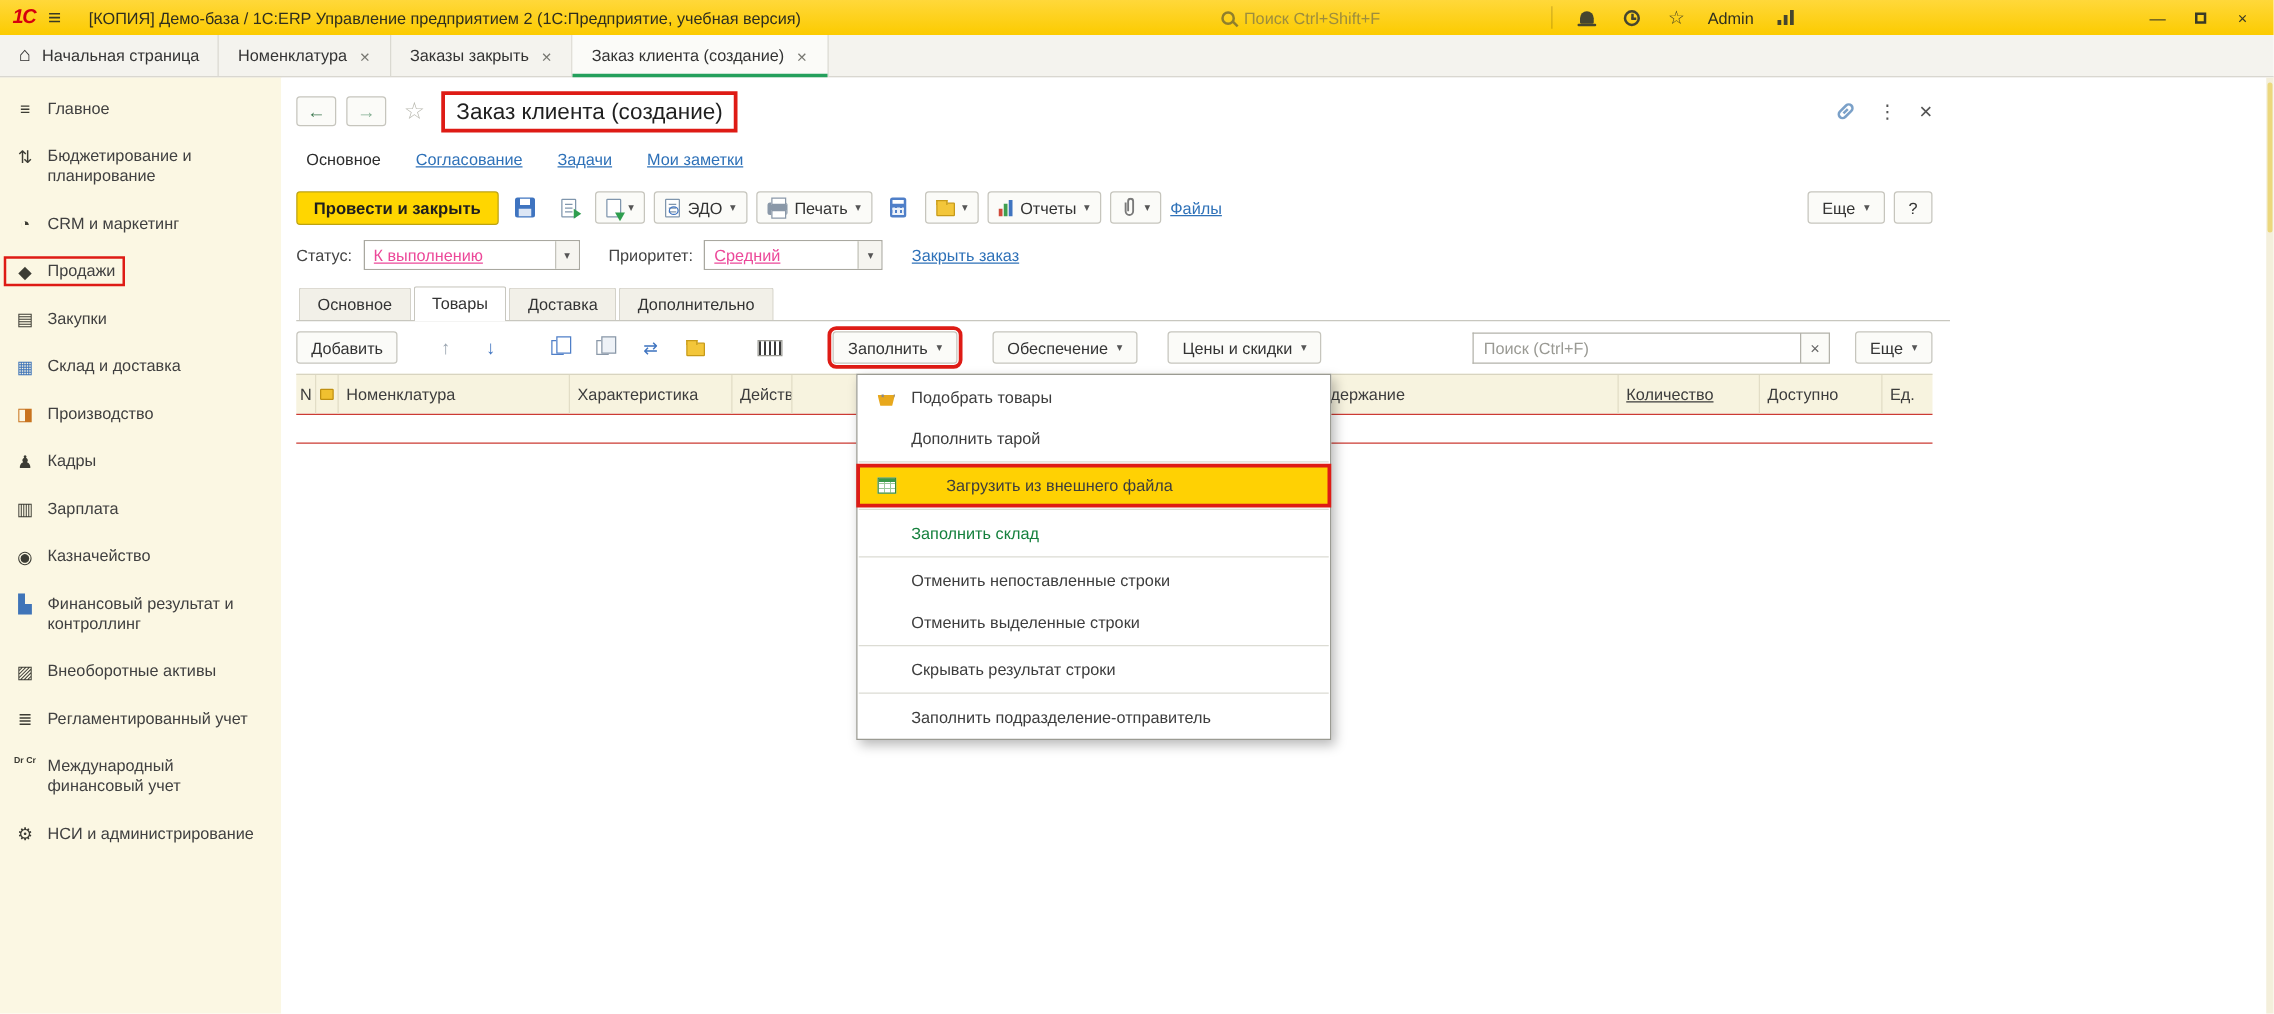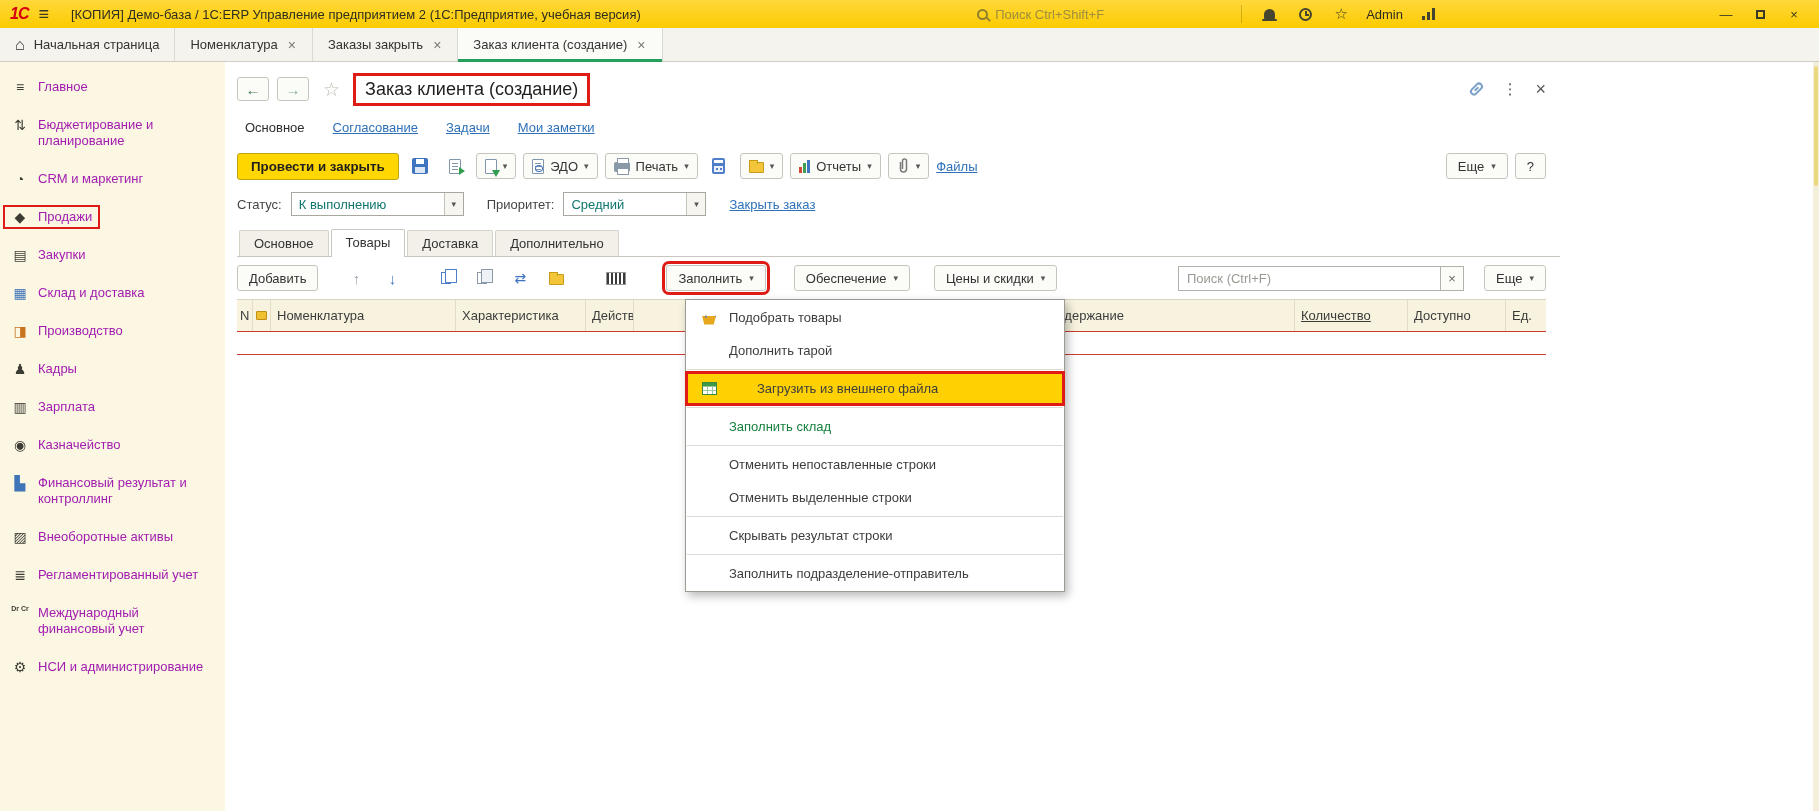--- a/index.html
+++ b/index.html
@@ -52,21 +52,21 @@
   .right-strip{position:absolute;top:62px;right:0;bottom:0;width:6px;background:#f4efdb;}
   .right-strip::after{content:"";position:absolute;top:4px;left:1px;right:1px;height:120px;background:#ecd87e;border-radius:3px;}
 
   
   .sb-item{display:flex;padding:10px 6px 10px 6px;}
   .sb-inner{display:flex;gap:9px;align-items:flex-start;padding:1px 5px;}
   .sb-ico{width:18px;min-width:18px;text-align:center;font-size:14px;color:#3c3c34;line-height:16px;}
   .sb-ico.c-blue{color:#3f74b8;}
   .sb-ico.c-orange{color:#c8731e;}
   .i-drcr{display:block;font-size:7px;line-height:7px;font-weight:bold;color:#3c3c34;width:18px;text-align:center;}
-  .sb-label{line-height:16px;color:#a21caf;max-width:168px;}
+  .sb-label{line-height:16px;color:#404040;max-width:168px;}
   .sb-item.ann .sb-inner{outline:2px solid #de1b15;outline-offset:1px;}
 
   
   .navrow{display:flex;align-items:center;gap:8px;margin-top:10px;height:34px;padding-right:14px;}
   .navbtn{width:32px;height:24px;border:1px solid #c6c5bd;border-radius:3px;background:#fbfbf8;display:flex;align-items:center;justify-content:center;font-size:15px;color:#3f7a52;}
   .navbtn.fwd{color:#86b094;}
   .fav-star{font-size:19px;color:#b9b9b0;margin:0 8px 0 6px;}
   .page-title{font-size:18px;color:#1f1f1f;padding:3px 9px;white-space:nowrap;}
   .page-title.ann{outline:3px solid #de1b15;}
   .navrow-right{margin-left:auto;display:flex;align-items:center;gap:18px;}
@@ -128,21 +128,21 @@
      repeating-linear-gradient(0deg, transparent 0 3px, #9ac89a 3px 4px);}
   .i-flag{width:11px;height:9px;background:#f0c030;border:1px solid #c09010;border-radius:1px;}
   .arrow-up{color:#9aa5b0;font-size:15px;}
   .arrow-down{color:#3f74c0;font-size:15px;}
   .i-swap{color:#3f74c0;font-size:14px;}
 
   
   .statusrow{display:flex;align-items:center;gap:9px;margin-top:10px;height:26px;}
   .lab{color:#444;white-space:nowrap;}
   .combo{display:flex;height:24px;border:1px solid #a9a8a0;background:#fff;align-items:stretch;}
-  .combo input{border:none;outline:none;padding:0 7px;font-size:13px;color:#0f766e;background:#fff;}
+  .combo input{border:none;outline:none;padding:0 7px;font-size:13px;color:#ec4899;background:#fff;text-decoration:underline;}
   .combo .dd{width:19px;display:flex;align-items:center;justify-content:center;border-left:1px solid #c4c3bb;color:#555;font-size:9px;background:#f6f5f0;}
   .gap14{margin-left:14px;}
 
   
   .subtabs{display:flex;margin-top:12px;border-bottom:1px solid #c8c7bf;padding-left:2px;gap:2px;height:28px;align-items:flex-end;}
   .subtab{padding:5px 14px;border:1px solid #d4d2c9;border-bottom:none;background:#f2f0e8;border-radius:2px 2px 0 0;color:#333;}
   .subtab.active{background:#fff;margin-bottom:-1px;padding-bottom:7px;border-color:#c8c7bf;}
 
   
   .items-area{position:relative;}

